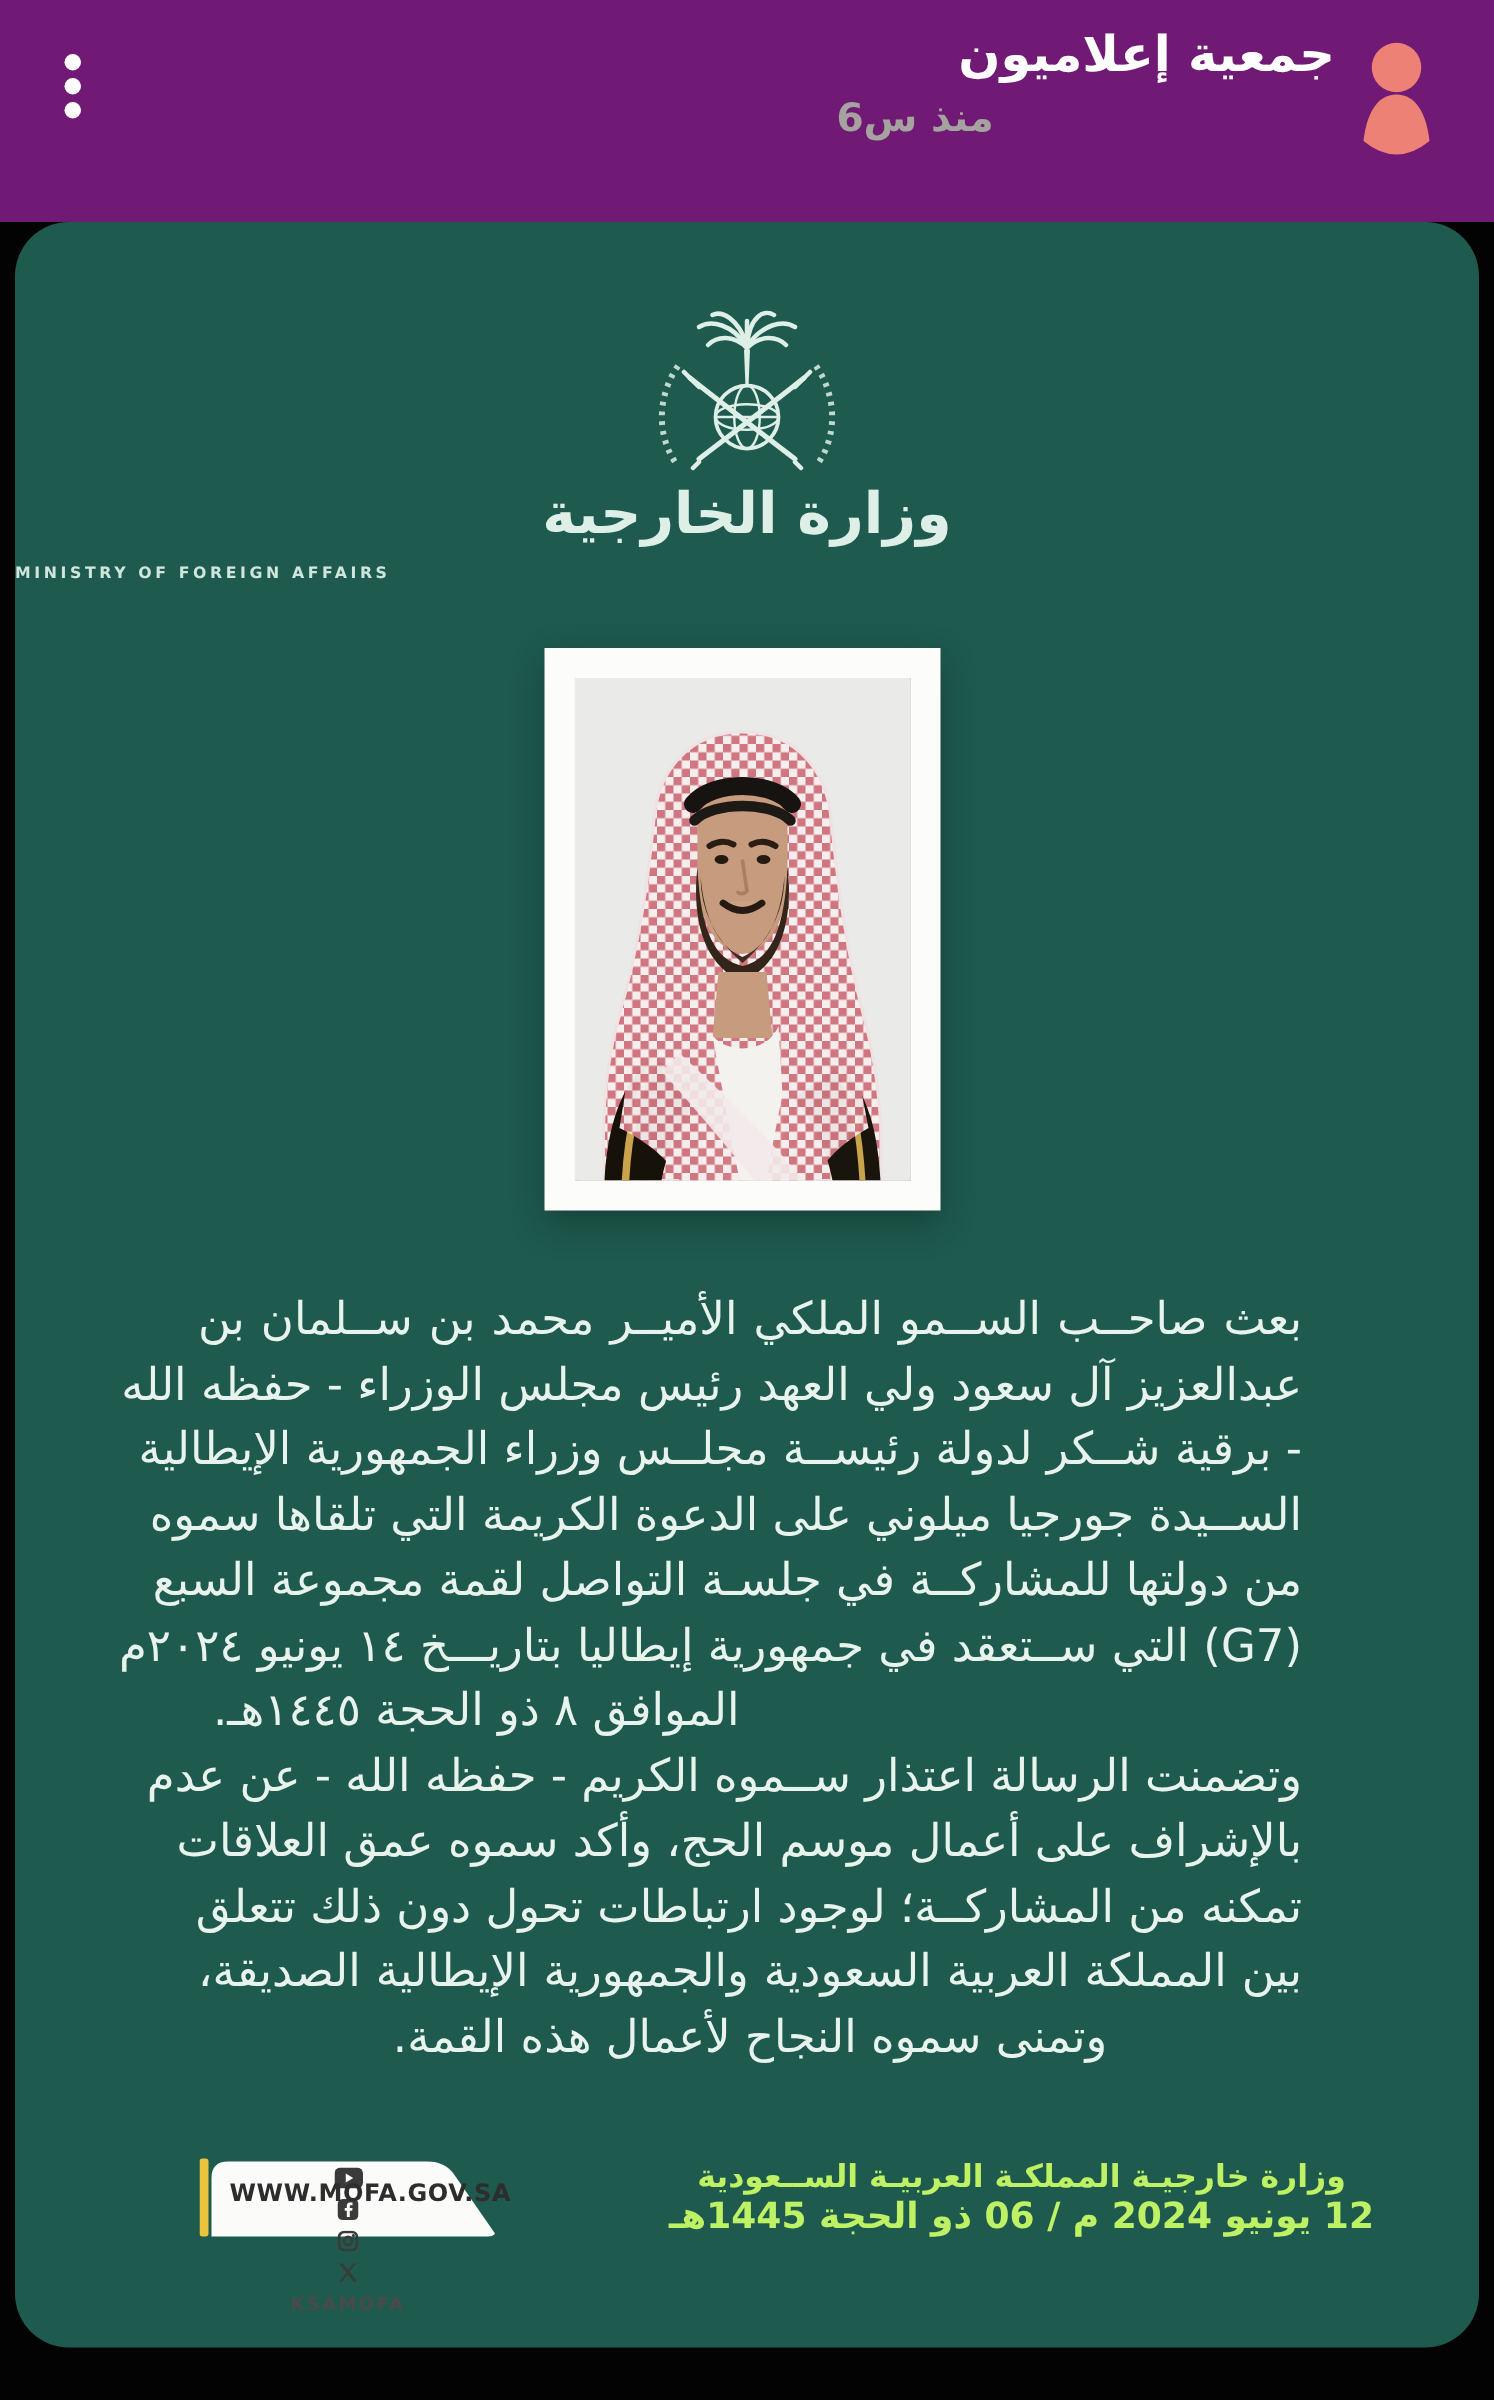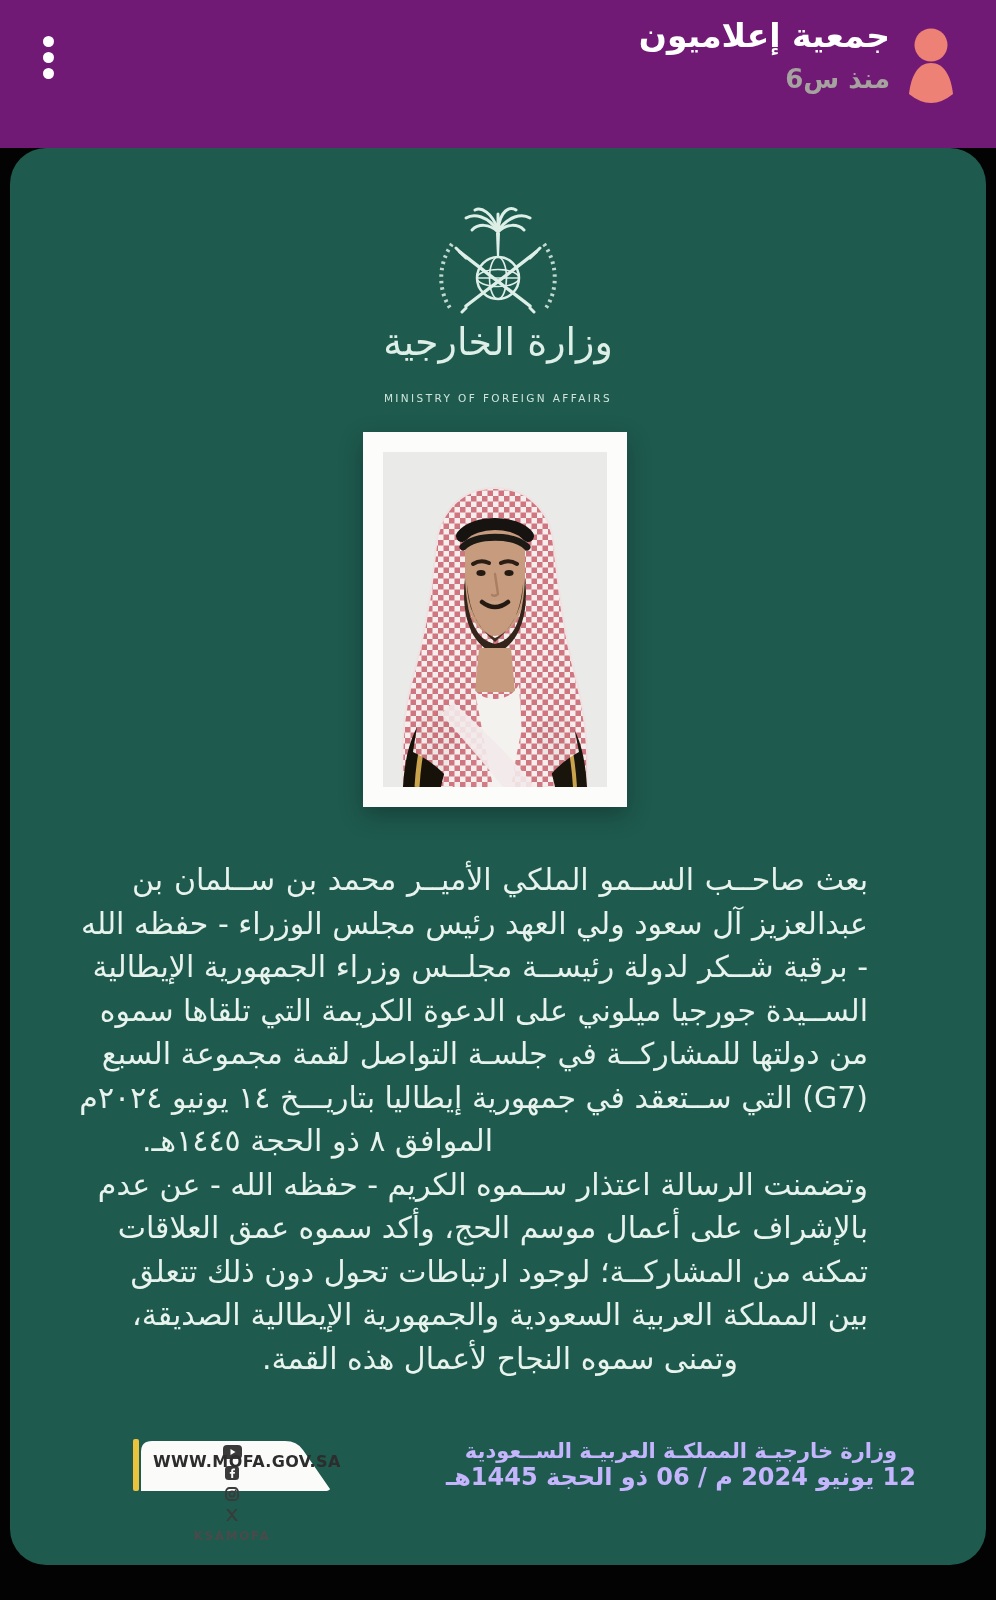--- a/index.html
+++ b/index.html
@@ -5,50 +5,50 @@
   html,body{margin:0;padding:0;background:#000;}
   .stage{position:relative;width:996px;height:1600px;background:#030303;overflow:hidden;
          font-family:"DejaVu Sans","Liberation Sans",sans-serif;}
   
   .hdr{position:absolute;top:0;left:0;width:996px;height:148px;background:#701a75;}
   .kebab{position:absolute;left:38px;top:36px;width:20px;height:50px;cursor:pointer;}
   .kebab i{display:block;width:11px;height:11px;border-radius:50%;background:#fff;margin:0 auto 5px;}
   .avatar{position:absolute;right:38px;top:26px;width:54px;height:78px;}
   .hdr-title{position:absolute;right:106px;top:16px;width:560px;text-align:right;direction:rtl;
              color:#fff;font-size:33px;font-weight:700;letter-spacing:0;}
-  .hdr-sub{position:absolute;right:106px;top:64px;width:560px;text-align:right;direction:rtl;
+  .hdr-sub{position:absolute;right:106px;top:64px;width:560px;text-align:center;direction:rtl;
            color:#a6a2a0;font-size:26px;font-weight:700;}
   
   .card{position:absolute;left:10px;top:148px;width:976px;height:1417px;border-radius:36px;
         background:#1e5a4e;}
   .emblem{position:absolute;left:50%;transform:translateX(-50%);top:58px;}
   .logo-ar{position:absolute;left:0;top:172px;width:100%;text-align:center;direction:rtl;
-           color:#ddefe7;font-size:38px;font-weight:400;letter-spacing:1px;}
-  .logo-en{position:absolute;left:0;top:244px;width:100%;text-align:center;color:#cfe6dd;
-           font-size:10.5px;font-weight:400;letter-spacing:2.4px;}
+           color:#ddefe7;font-size:38px;font-weight:700;letter-spacing:1px;}
+  .logo-en{position:absolute;left:0;top:228px;width:100%;text-align:left;color:#cfe6dd;
+           font-size:10.5px;font-weight:700;letter-spacing:2.4px;}
   .frame{position:absolute;left:353px;top:284px;width:224px;height:335px;background:#fcfcfb;
          padding:20px;box-shadow:0 8px 22px rgba(0,0,0,.28);}
   .frame .photo{width:224px;height:335px;box-shadow:inset 0 0 8px rgba(0,0,0,.25);}
   
   .btxt{position:absolute;left:122px;top:710px;width:736px;direction:rtl;color:#e7f3ec;
         font-size:30px;font-weight:400;}
   .bline{height:43.5px;line-height:43.5px;white-space:nowrap;text-align:justify;
          text-align-last:justify;overflow:visible;}
   .bline.end-left{text-align:right;text-align-last:left;padding-left:10px;}
   .bline.end-center{text-align:center;text-align-last:center;}
   
   .badge{position:absolute;left:123px;top:1288px;width:204px;height:58px;}
   .badge .bg{position:absolute;left:0;top:0;}
   .badge .row1{position:absolute;left:24px;top:9px;width:150px;height:20px;display:flex;
                align-items:center;gap:7px;color:#3a3a3a;flex-direction:column;}
   .badge .handle{font-size:12px;font-weight:700;letter-spacing:1.6px;color:#4a4a4a;}
   .badge .row2{position:absolute;left:20px;top:16px;width:160px;font-size:16px;font-weight:700;
                letter-spacing:.4px;color:#2d2d2d;}
   .f-ministry{position:absolute;left:436px;top:1290px;width:470px;text-align:center;direction:rtl;
-              color:#c4b5fd;font-weight:700;}
+              color:#bef264;font-weight:700;}
   .f-ministry .l1{font-size:21px;line-height:26px;}
   .f-ministry .l2{font-size:24px;line-height:26px;}
   .sicon{display:inline-flex;align-items:center;justify-content:center;}
 </style>
 </head>
 <body>
 
 <div class="stage">
 
   <div class="hdr">

